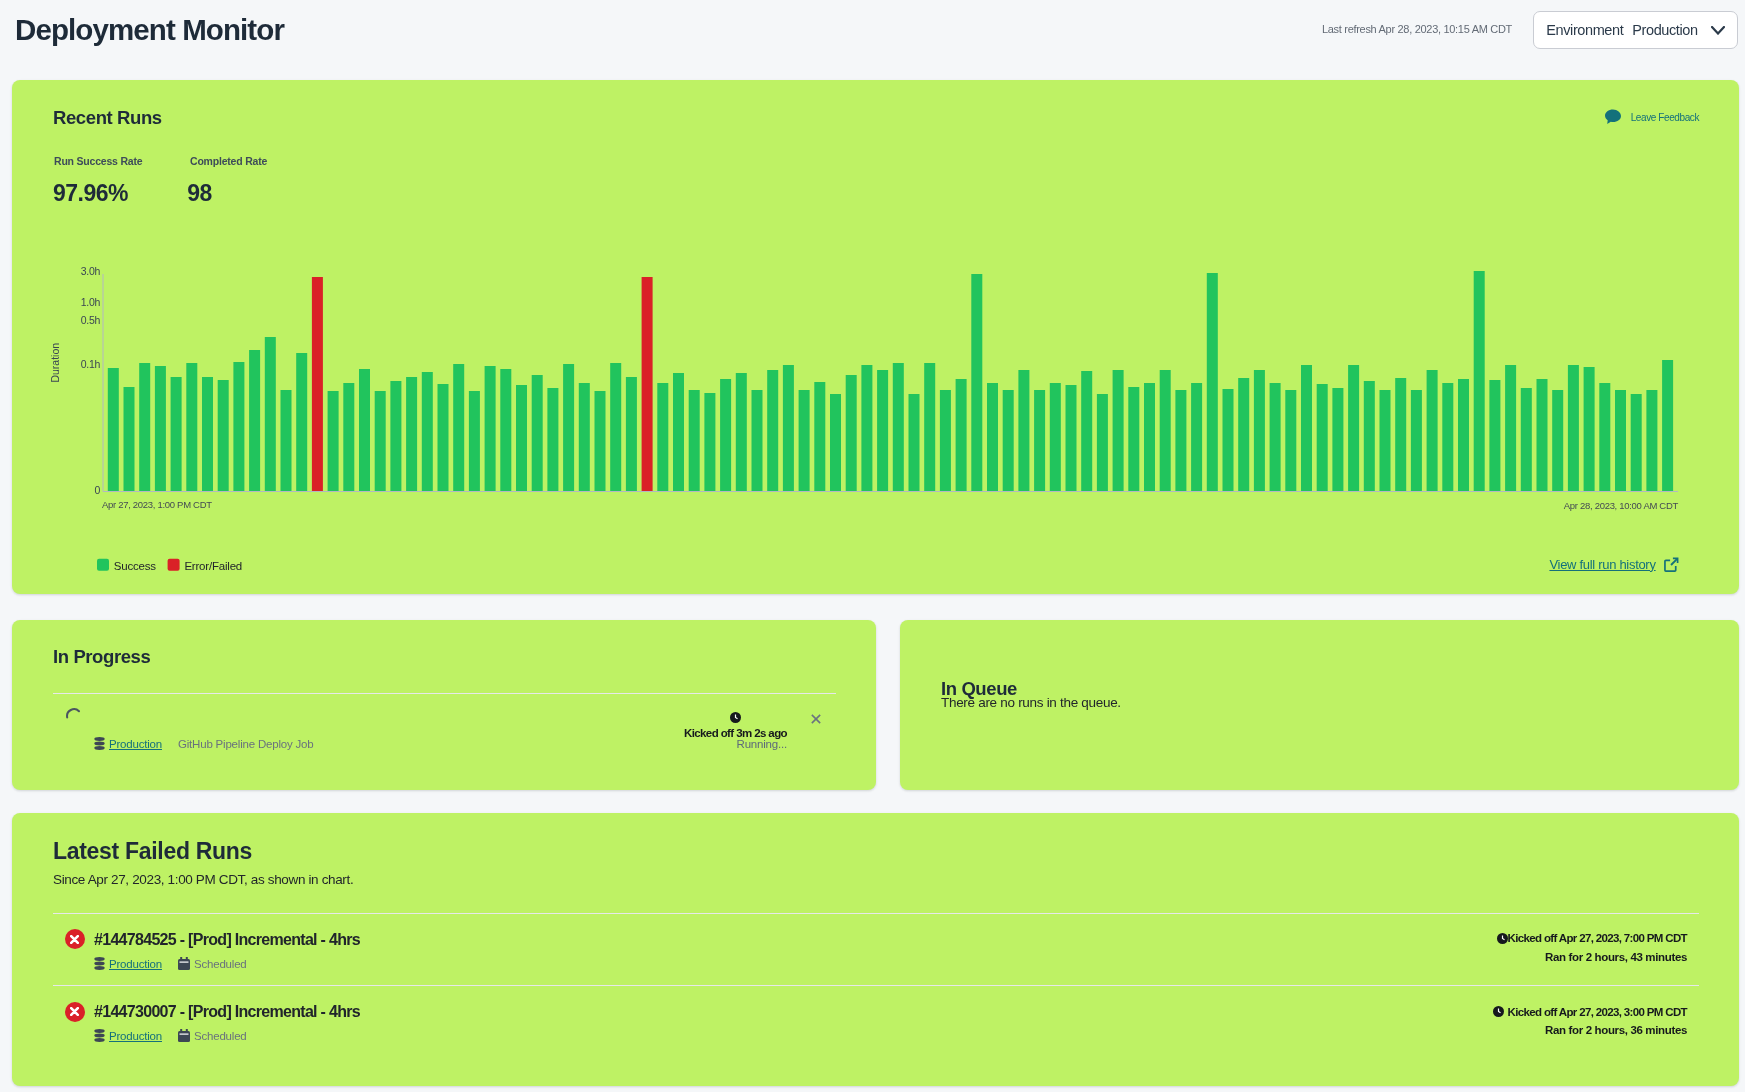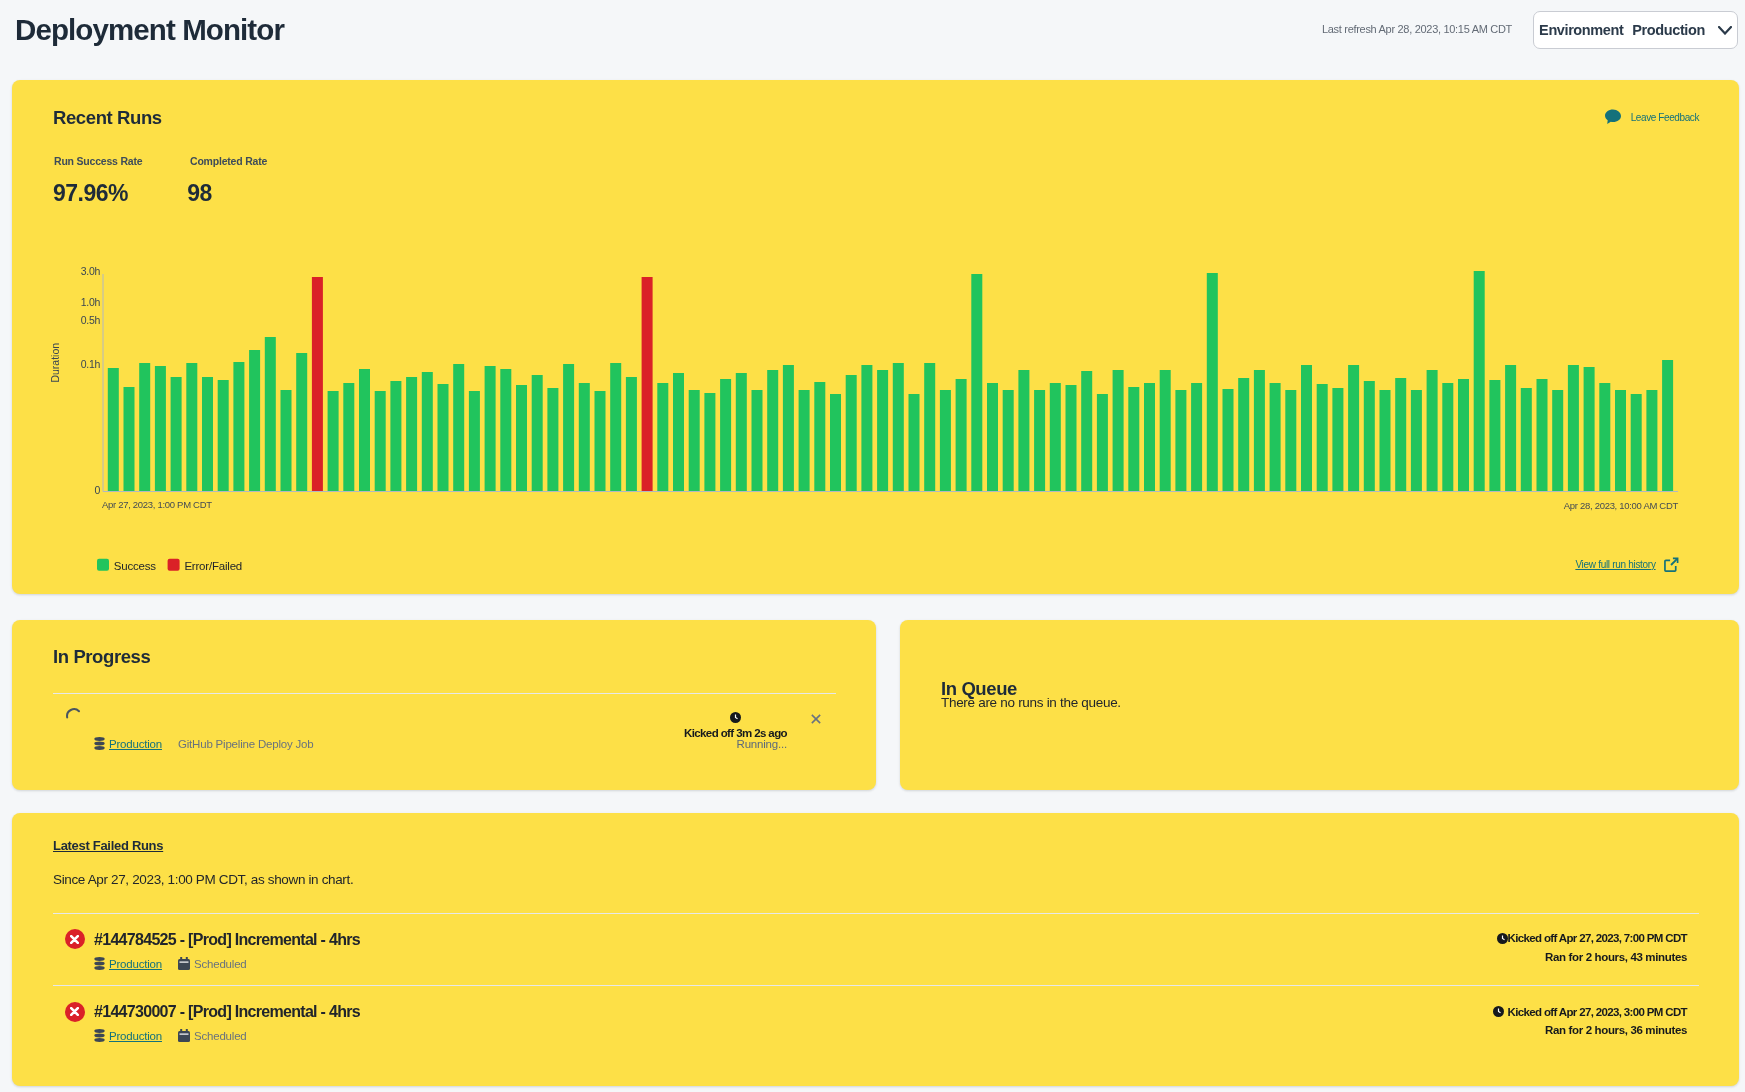--- a/index.html
+++ b/index.html
@@ -1,30 +1,30 @@
 <!DOCTYPE html>
 <html><head>
 <meta charset="utf-8">
 <style>
 * { margin:0; padding:0; box-sizing:border-box; }
 html,body { width:1745px; height:1092px; background:#f5f7f9; font-family:"Liberation Sans", sans-serif; position:relative; overflow:hidden; }
 .abs { position:absolute; }
-.card { position:absolute; background:#fde047; border-radius:8px; box-shadow:0 1px 3px rgba(20,30,40,.10), 0 1px 2px rgba(20,30,40,.06); }
+.card { position:absolute; background:#bef264; border-radius:8px; box-shadow:0 1px 3px rgba(20,30,40,.10), 0 1px 2px rgba(20,30,40,.06); }
 .navy { color:#1e2b39; }
 .teal { color:#14717b; }
 .ctitle { font-size:18.5px; font-weight:bold; letter-spacing:-0.4px; color:#1e2b39; position:absolute; }
 .runtitle { font-size:16px; font-weight:bold; letter-spacing:-1.0px; color:#21252b; position:absolute; }
 .sub { font-size:11.5px; letter-spacing:-0.2px; }
 .kick { font-size:11.5px; font-weight:bold; letter-spacing:-0.6px; color:#16191d; }
 </style>
 </head>
 <body>
 <div class="abs navy" style="left:15px; top:13.1px; font-size:29.5px; font-weight:bold; letter-spacing:-0.9px;">Deployment Monitor</div>
 <div class="abs" style="right:233px; top:23.2px; font-size:11px; letter-spacing:-0.3px; color:#636b76;">Last refresh Apr 28, 2023, 10:15 AM CDT</div>
-<div class="abs" style="left:1533px; top:11px; width:205px; height:38px; background:#fff; border:1px solid #c9ccd3; border-radius:7px; display:flex; align-items:center; justify-content:center; gap:9px;font-weight:bold;">
+<div class="abs" style="left:1533px; top:11px; width:205px; height:38px; background:#fff; border:1px solid #c9ccd3; border-radius:7px; display:flex; align-items:center; justify-content:center; gap:9px;">
   <span style="font-size:14.5px; letter-spacing:-0.4px; color:#2b3a4a;">Environment</span>
   <span style="font-size:14.5px; letter-spacing:-0.4px; color:#2b3a4a;">Production</span>
   <svg width="14" height="9" viewBox="0 0 14 9" style="margin-left:4px;">
       <path d="M1 1 L7 7.5 L13 1" stroke="#2b3a4a" stroke-width="2.2" fill="none" stroke-linecap="round"></path>
     </svg>
 </div>
 
 <div class="card" style="left:12px; top:80px; width:1727px; height:514px;">
   <div class="ctitle" style="left:41px; top:27.2px;">Recent Runs</div>
   <div class="abs teal" style="right:40px; top:29px; display:flex; align-items:center; gap:9px;">
@@ -152,21 +152,21 @@
     <g font-size="9.5" letter-spacing="-0.3" fill="#444b53">
       <text x="90" y="428">Apr 27, 2023, 1:00 PM CDT</text>
       <text x="1666" y="429" text-anchor="end">Apr 28, 2023, 10:00 AM CDT</text>
     </g>
     <rect x="85" y="478.8" width="12" height="12" rx="2" fill="#21c45d"></rect>
     <text x="101.8" y="489.6" font-size="11.5" letter-spacing="-0.2" fill="#22262b">Success</text>
     <rect x="155.6" y="478.8" width="12" height="12" rx="2" fill="#da2127"></rect>
     <text x="172.4" y="489.6" font-size="11.5" letter-spacing="-0.2" fill="#22262b">Error/Failed</text>
   </svg>
   <div class="abs teal" style="right:60.4px; top:476.5px; display:flex; align-items:center; gap:8px;">
-    <span style="font-size:10px; letter-spacing:-0.3px; text-decoration:underline;">View full run history</span>
+    <span style="font-size:13px; letter-spacing:-0.3px; text-decoration:underline;">View full run history</span>
     <svg width="15" height="15" viewBox="0 0 16 16" fill="none" stroke="#14717b" stroke-width="1.8">
         <path d="M12.5 9.5 V14 a1 1 0 0 1 -1 1 H2 a1 1 0 0 1 -1 -1 V4.5 a1 1 0 0 1 1 -1 H6.5"></path>
         <path d="M9.5 1.5 H14.5 V6.5"></path>
         <path d="M14 2 L7.5 8.5" stroke-width="2"></path>
       </svg>
   </div>
 </div>
 
 <div class="card" style="left:12px; top:620px; width:864px; height:170px;">
   <div class="ctitle" style="left:41px; top:25.9px;">In Progress</div>
@@ -197,21 +197,21 @@
     </svg>
   <div class="abs" style="right:89px; top:118.4px; font-size:11.5px; letter-spacing:-0.2px; color:#5d6a7a;">Running...</div>
 </div>
 
 <div class="card" style="left:900px; top:620px; width:839px; height:170px;">
   <div class="ctitle" style="left:41px; top:25.9px;margin-top:32px;">In Queue</div>
   <div class="abs" style="left:41px; top:75.2px; font-size:13.5px; letter-spacing:-0.3px; color:#22262b;">There are no runs in the queue.</div>
 </div>
 
 <div class="card" style="left:12px; top:813px; width:1727px; height:273px;">
-  <div class="ctitle" style="left:41px; top:25px; font-size:13px; letter-spacing:-0.3px;text-decoration:underline;">Latest Failed Runs</div>
+  <div class="ctitle" style="left:41px; top:25px; font-size:23px; letter-spacing:-0.3px;">Latest Failed Runs</div>
   <div class="abs" style="left:41px; top:59.2px; font-size:13.5px; letter-spacing:-0.35px; color:#22262b;">Since Apr 27, 2023, 1:00 PM CDT, as shown in chart.</div>
   <div class="abs" style="left:41px; top:99.5px; width:1646px; height:1px; background:#e6e8eb;"></div>
 
   <div class="abs" style="left:52.5px; top:115.8px; width:20.5px; height:20.5px; border-radius:50%; background:#da2128; display:flex; align-items:center; justify-content:center;">
     <svg width="9" height="9" viewBox="0 0 9 9">
         <path d="M1.2 1.2 L7.8 7.8 M7.8 1.2 L1.2 7.8" stroke="#fff" stroke-width="2.6" stroke-linecap="round"></path>
       </svg>
     </div>
   <div class="runtitle" style="left:82px; top:117.5px; letter-spacing:-0.7px;">#144784525 - [Prod] Incremental - 4hrs</div>
   <div class="abs" style="left:82px; top:144px; display:flex; align-items:center; gap:4px;">

